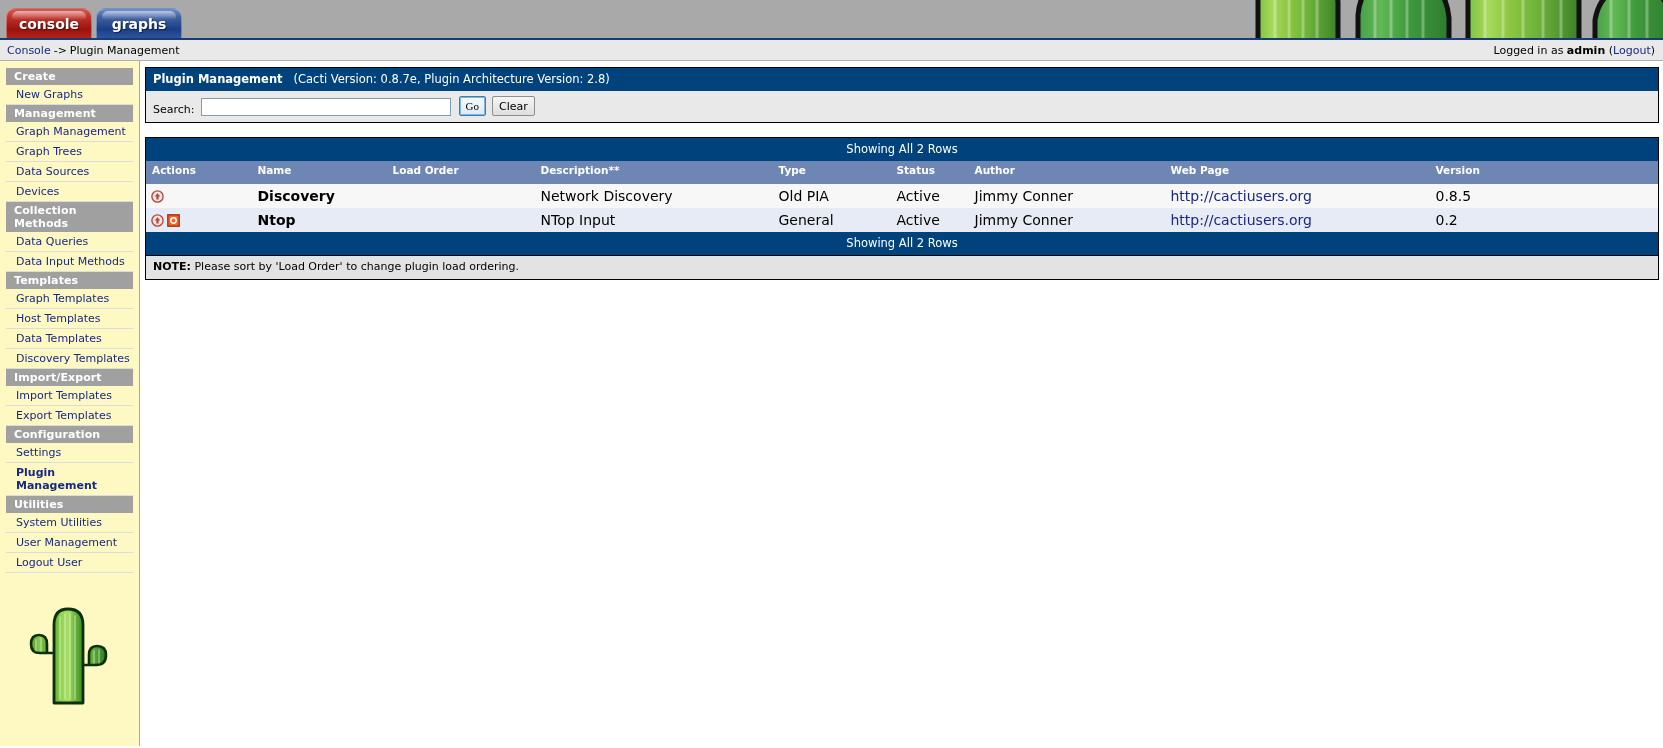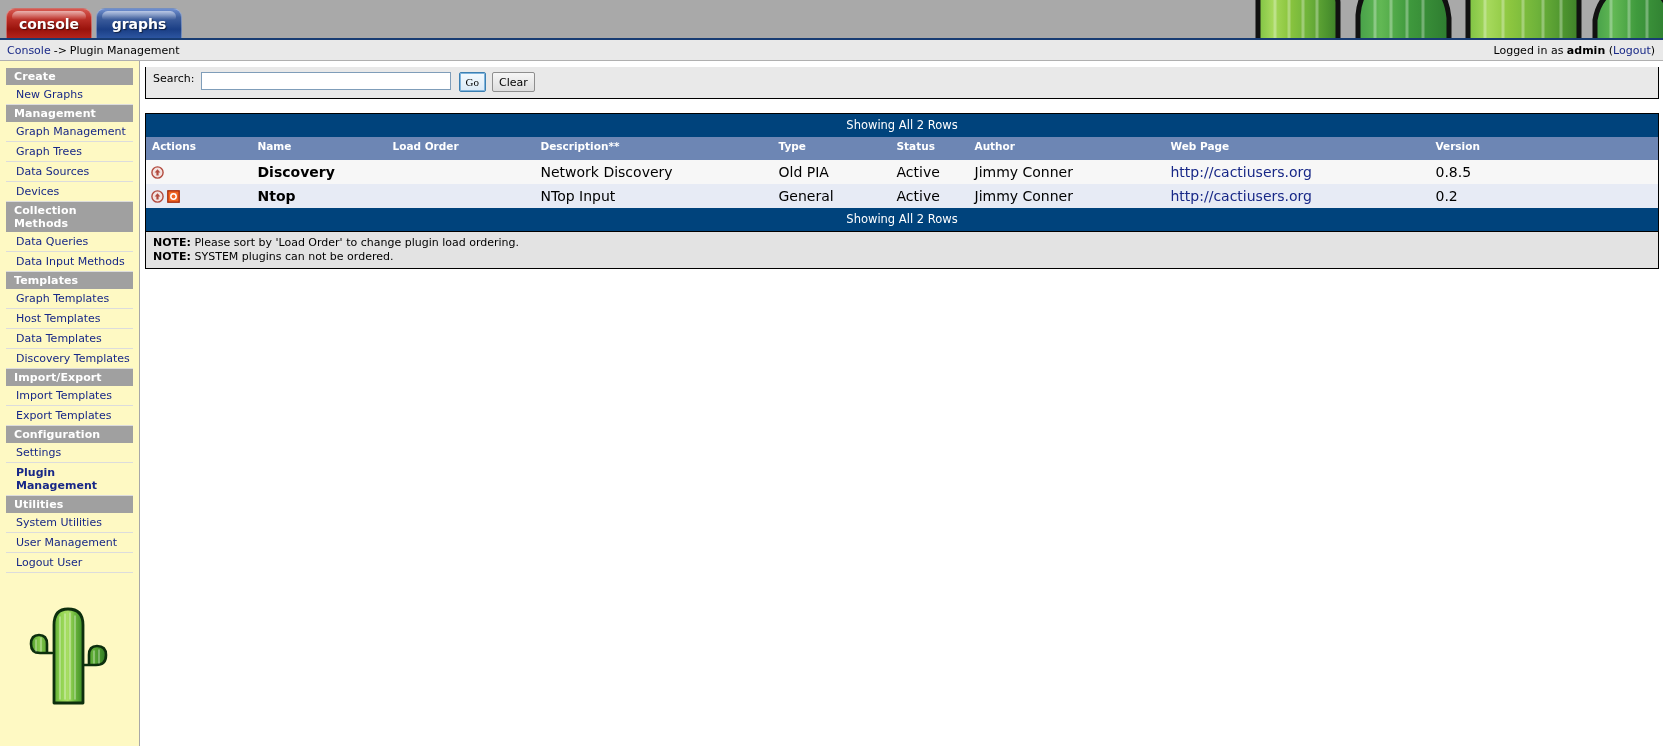--- a/index.html
+++ b/index.html
@@ -133,21 +133,21 @@
   }
   .panel-title .t-main { font-weight: bold; }
   .panel-title .t-sub  { font-weight: normal; }
 
   .search-bar {
     background: #e9e9e9;
     border: 1px solid #000;
     border-top: none;
     padding: 5px 6px 6px 7px;
     display: flex;
-    align-items: flex-start;
+    align-items: flex-end;
     gap: 0;
   }
   .search-bar label { font-size: 11px; margin-right: 6px; }
   .search-bar input[type=text] {
     width: 250px;
     height: 18px;
     border: 1px solid #7f9db9;
     background: #ffffff;
     font-family: "DejaVu Sans", "Liberation Sans", sans-serif;
     font-size: 11px;
@@ -362,20 +362,25 @@
           <line x1="19" y1="43" x2="19" y2="56"></line>
           <line x1="72" y1="56" x2="72" y2="68"></line>
           <line x1="77" y1="55" x2="77" y2="68"></line>
         </g>
       </svg>
     </div>
   </div>
 
   <div id="main">
 
+    <div class="panel-title">
+      <span class="t-main">Plugin Management</span>
+      <span>&nbsp;</span>
+      <span class="t-sub">(Cacti Version: 0.8.7e, Plugin Architecture Version: 2.8)</span>
+    </div>
 
     <div class="search-bar">
       <label>Search:</label>
       <input type="text" class="search-input" placeholder="" style="">
       <button class="btn focused btn-go">Go</button>
       <button class="btn btn-clear">Clear</button>
     </div>
 
     <div class="spacer"></div>
 
@@ -449,19 +454,16 @@
           <tr class="rowcount">
             <td colspan="9">Showing All 2 Rows</td>
           </tr>
         </tbody>
     </table>
 
     <div class="notes">
       <div>
         <span class="n-label">NOTE:</span><span> Please sort by 'Load Order' to change plugin load ordering.</span>
       </div>
-      <div>
-        <span class="n-label">NOTE:</span><span> SYSTEM plugins can not be ordered.</span>
-      </div>
     </div>
 
   </div>
 </div>
 
 </body></html>

